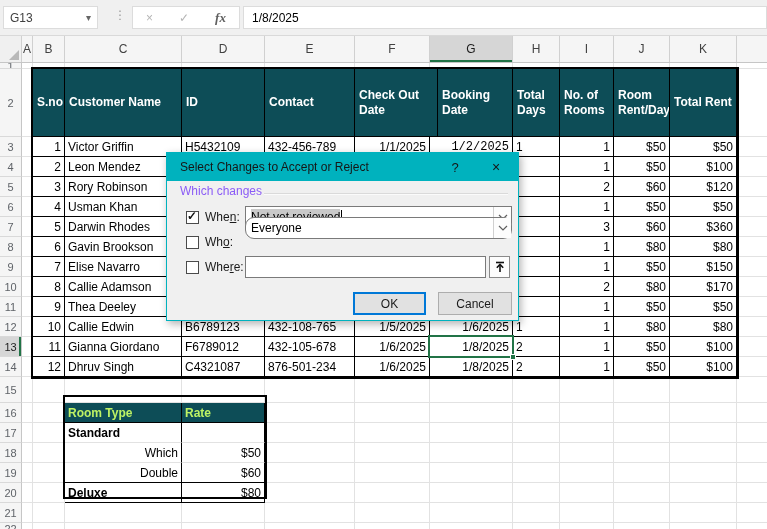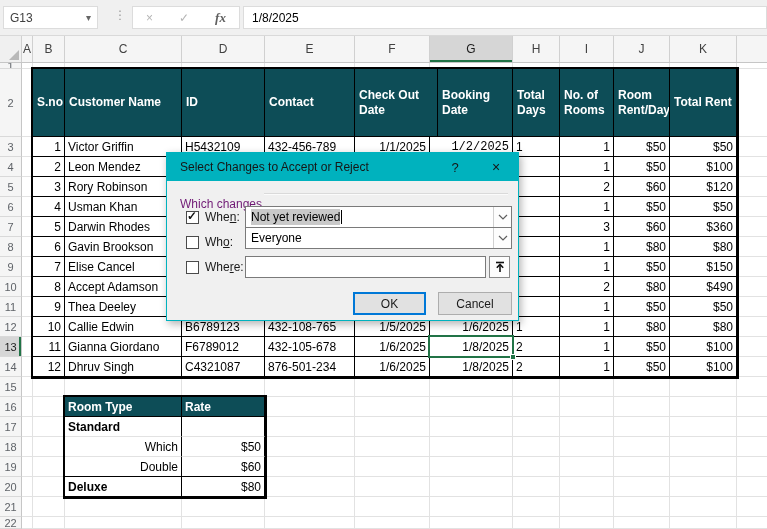--- a/index.html
+++ b/index.html
@@ -32,31 +32,31 @@
   .rowhead { width:22px; background:#f5f5f5; border-right:1px solid #c6c6c6; border-bottom:1px solid #d9d9d9; display:flex; align-items:center; justify-content:center; color:#5f6368; font-size:11px; overflow:hidden; }
   .rowhead.sel { background:#d6d6d6; color:#1c1c1c; box-shadow: inset -2px 0 0 #217346; }
   .c { border-right:1px solid #e2e2e2; border-bottom:1px solid #e2e2e2; display:flex; align-items:center; padding:0 3px; font-size:12px; white-space:nowrap; overflow:hidden; background:#fff; }
   .c.fill { flex:1; border-right:none; }
   .c.r { justify-content:flex-end; }
   .c.b { font-weight:bold; }
   .c.tb { border-right:1px solid #000; border-bottom:1px solid #000; }
   .c.th { background:var(--hdr); color:#fff; font-weight:bold; white-space:normal; line-height:1.25; padding:0 4px; border-right:1px solid #000; border-bottom:1px solid #000; }
   .c.rt { border-right:1px solid #000; }
   .c.rt-dark { border-bottom:1px solid #000; }
-  .c.rth { background:var(--hdr); color:#ffffff; font-weight:bold; border-right:1px solid #000; border-bottom:1px solid #000; }
+  .c.rth { background:var(--hdr); color:#bef264; font-weight:bold; border-right:1px solid #000; border-bottom:1px solid #000; }
   
   .outline { position:absolute; border:2px solid #000; pointer-events:none; }
   .selcell { position:absolute; border:2px solid #217346; pointer-events:none; }
   .selcell .handle { position:absolute; right:-4px; bottom:-4px; width:6px; height:6px; background:#217346; border:1px solid #fff; }
   
   .dialog { position:absolute; left:166px; top:152px; width:353px; height:169px; background:#f0f0f0; border:1px solid #00b2be; box-shadow:2px 3px 8px rgba(0,0,0,.3); z-index:20; }
   .dlg-title { height:28px; background:#00b2be; display:flex; align-items:center; padding:0 13px; color:#161616; font-size:12px; }
   .dlg-help { position:absolute; top:0; right:48px; width:30px; height:28px; display:flex; align-items:center; justify-content:center; color:#161616; font-size:13px; }
   .dlg-close { position:absolute; top:0; right:4px; width:36px; height:28px; display:flex; align-items:center; justify-content:center; color:#161616; font-size:14px; }
-  .group-label { position:absolute; left:13px; top:44px; color:#701a75; }
+  .group-label { position:absolute; left:13px; top:31px; color:#8b5cf6; }
   .group-line { position:absolute; left:97px; right:10px; top:40px; height:1px; background:#dadada; box-shadow:0 1px 0 #fbfbfb; }
   .fieldrow { position:absolute; left:19px; height:22px; display:flex; align-items:center; }
   .fr-when { top:53px; } .fr-who { top:78px; } .fr-where { top:103px; }
   .cbx { width:13px; height:13px; background:#fff; border:1px solid #4a4a4a; margin-right:6px; position:relative; }
   .cbx .mark { position:absolute; left:0px; top:-3px; font-size:12px; font-weight:bold; color:#111; }
   .flabel { width:40px; color:#1a1a1a; }
   .dd { position:absolute; left:78px; width:267px; height:22px; background:#fff; border:1px solid #7a7a7a; display:flex; align-items:center; padding-left:5px; }
   .dd .chev { position:absolute; right:0; top:0; width:18px; height:20px; display:flex; align-items:center; justify-content:center; background:#fdfdfd; border-left:1px solid #d0d0d0; }
   .hl { background:#c9c9c9; padding:1px 0; }
   .cursorbar { display:inline-block; width:1px; height:14px; background:#000; margin-left:1px; vertical-align:middle; }
@@ -221,44 +221,44 @@
         <div class="c tb" style="width: 47px;"></div>
         <div class="c tb r" style="width: 54px;">1</div>
         <div class="c tb r" style="width: 56px;">$80</div>
         <div class="c tb r" style="width: 67px;">$80</div>
         <div class="c fill"></div>
       </div>
       <div class="grow" style="height: 20px;">
         <div class="rowhead">9</div>
         <div class="c" style="width: 11px;"></div>
         <div class="c tb r" style="width: 32px;">7</div>
-        <div class="c tb" style="width: 117px;">Elise Cancel</div>
+        <div class="c tb" style="width: 117px;">Elise Navarro</div>
         <div class="c tb" style="width: 83px;"></div>
         <div class="c tb" style="width: 90px;"></div>
         <div class="c tb r" style="width: 75px;"></div>
         <div class="c tb r" style="width: 83px;"></div>
         <div class="c tb" style="width: 47px;"></div>
         <div class="c tb r" style="width: 54px;">1</div>
         <div class="c tb r" style="width: 56px;">$50</div>
         <div class="c tb r" style="width: 67px;">$150</div>
         <div class="c fill"></div>
       </div>
       <div class="grow" style="height: 20px;">
         <div class="rowhead">10</div>
         <div class="c" style="width: 11px;"></div>
         <div class="c tb r" style="width: 32px;">8</div>
-        <div class="c tb" style="width: 117px;">Accept Adamson</div>
+        <div class="c tb" style="width: 117px;">Callie Adamson</div>
         <div class="c tb" style="width: 83px;"></div>
         <div class="c tb" style="width: 90px;"></div>
         <div class="c tb r" style="width: 75px;"></div>
         <div class="c tb r" style="width: 83px;"></div>
         <div class="c tb" style="width: 47px;"></div>
         <div class="c tb r" style="width: 54px;">2</div>
         <div class="c tb r" style="width: 56px;">$80</div>
-        <div class="c tb r" style="width: 67px;">$490</div>
+        <div class="c tb r" style="width: 67px;">$170</div>
         <div class="c fill"></div>
       </div>
       <div class="grow" style="height: 20px;">
         <div class="rowhead">11</div>
         <div class="c" style="width: 11px;"></div>
         <div class="c tb r" style="width: 32px;">9</div>
         <div class="c tb" style="width: 117px;">Thea Deeley</div>
         <div class="c tb" style="width: 83px;"></div>
         <div class="c tb" style="width: 90px;"></div>
         <div class="c tb r" style="width: 75px;"></div>
@@ -307,21 +307,21 @@
         <div class="c tb" style="width: 83px;">C4321087</div>
         <div class="c tb" style="width: 90px;">876-501-234</div>
         <div class="c tb r" style="width: 75px;">1/6/2025</div>
         <div class="c tb r" style="width: 83px;">1/8/2025</div>
         <div class="c tb" style="width: 47px;">2</div>
         <div class="c tb r" style="width: 54px;">1</div>
         <div class="c tb r" style="width: 56px;">$50</div>
         <div class="c tb r" style="width: 67px;">$100</div>
         <div class="c fill"></div>
       </div>
-      <div class="grow" style="height: 20px;">
+      <div class="grow" style="height: 26px;">
         <div class="rowhead">15</div>
         <div class="c" style="width: 11px;"></div>
         <div class="c" style="width: 32px;"></div>
         <div class="c" style="width: 117px;"></div>
         <div class="c" style="width: 83px;"></div>
         <div class="c" style="width: 90px;"></div>
         <div class="c" style="width: 75px;"></div>
         <div class="c" style="width: 83px;"></div>
         <div class="c" style="width: 47px;"></div>
         <div class="c" style="width: 54px;"></div>
@@ -467,21 +467,21 @@
           </svg>
         </span>
     </div>
 
     <div class="fieldrow fr-who">
       <span class="cbx">
           <span class="mark"></span>
         </span>
       <span class="flabel"><span>Wh</span><u>o</u><span>:</span></span>
     </div>
-    <div class="dd" style="top:74px;">
+    <div class="dd" style="top:64px;border-radius:9px;">
       <span>Everyone</span>
       <span class="chev">
           <svg width="10" height="6" viewBox="0 0 10 6">
             <path d="M1 1l4 4 4-4" fill="none" stroke="#5f5f5f" stroke-width="1.2"></path>
           </svg>
         </span>
     </div>
 
     <div class="fieldrow fr-where">
       <span class="cbx">

